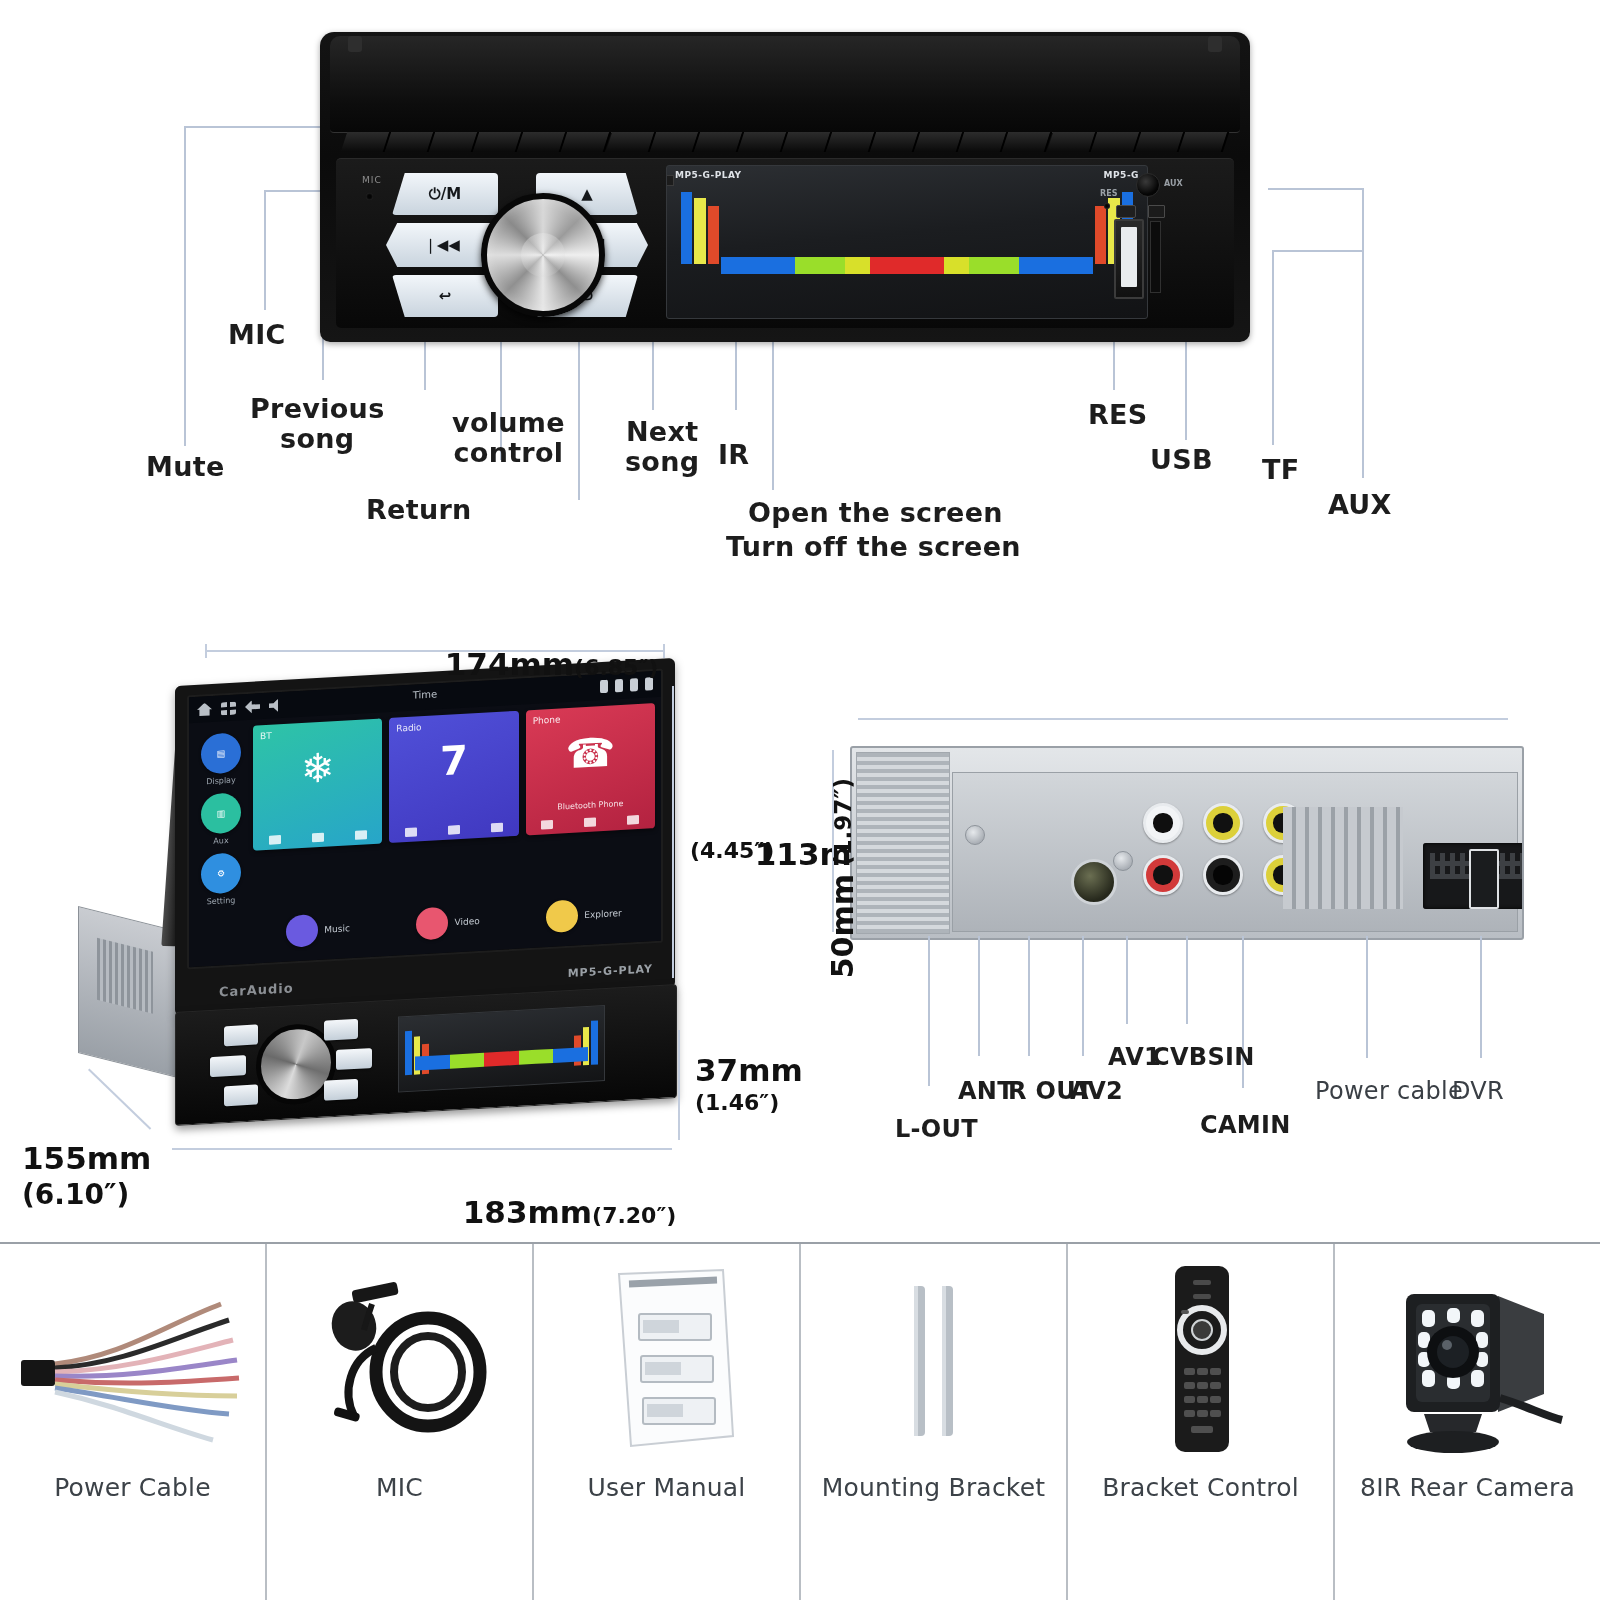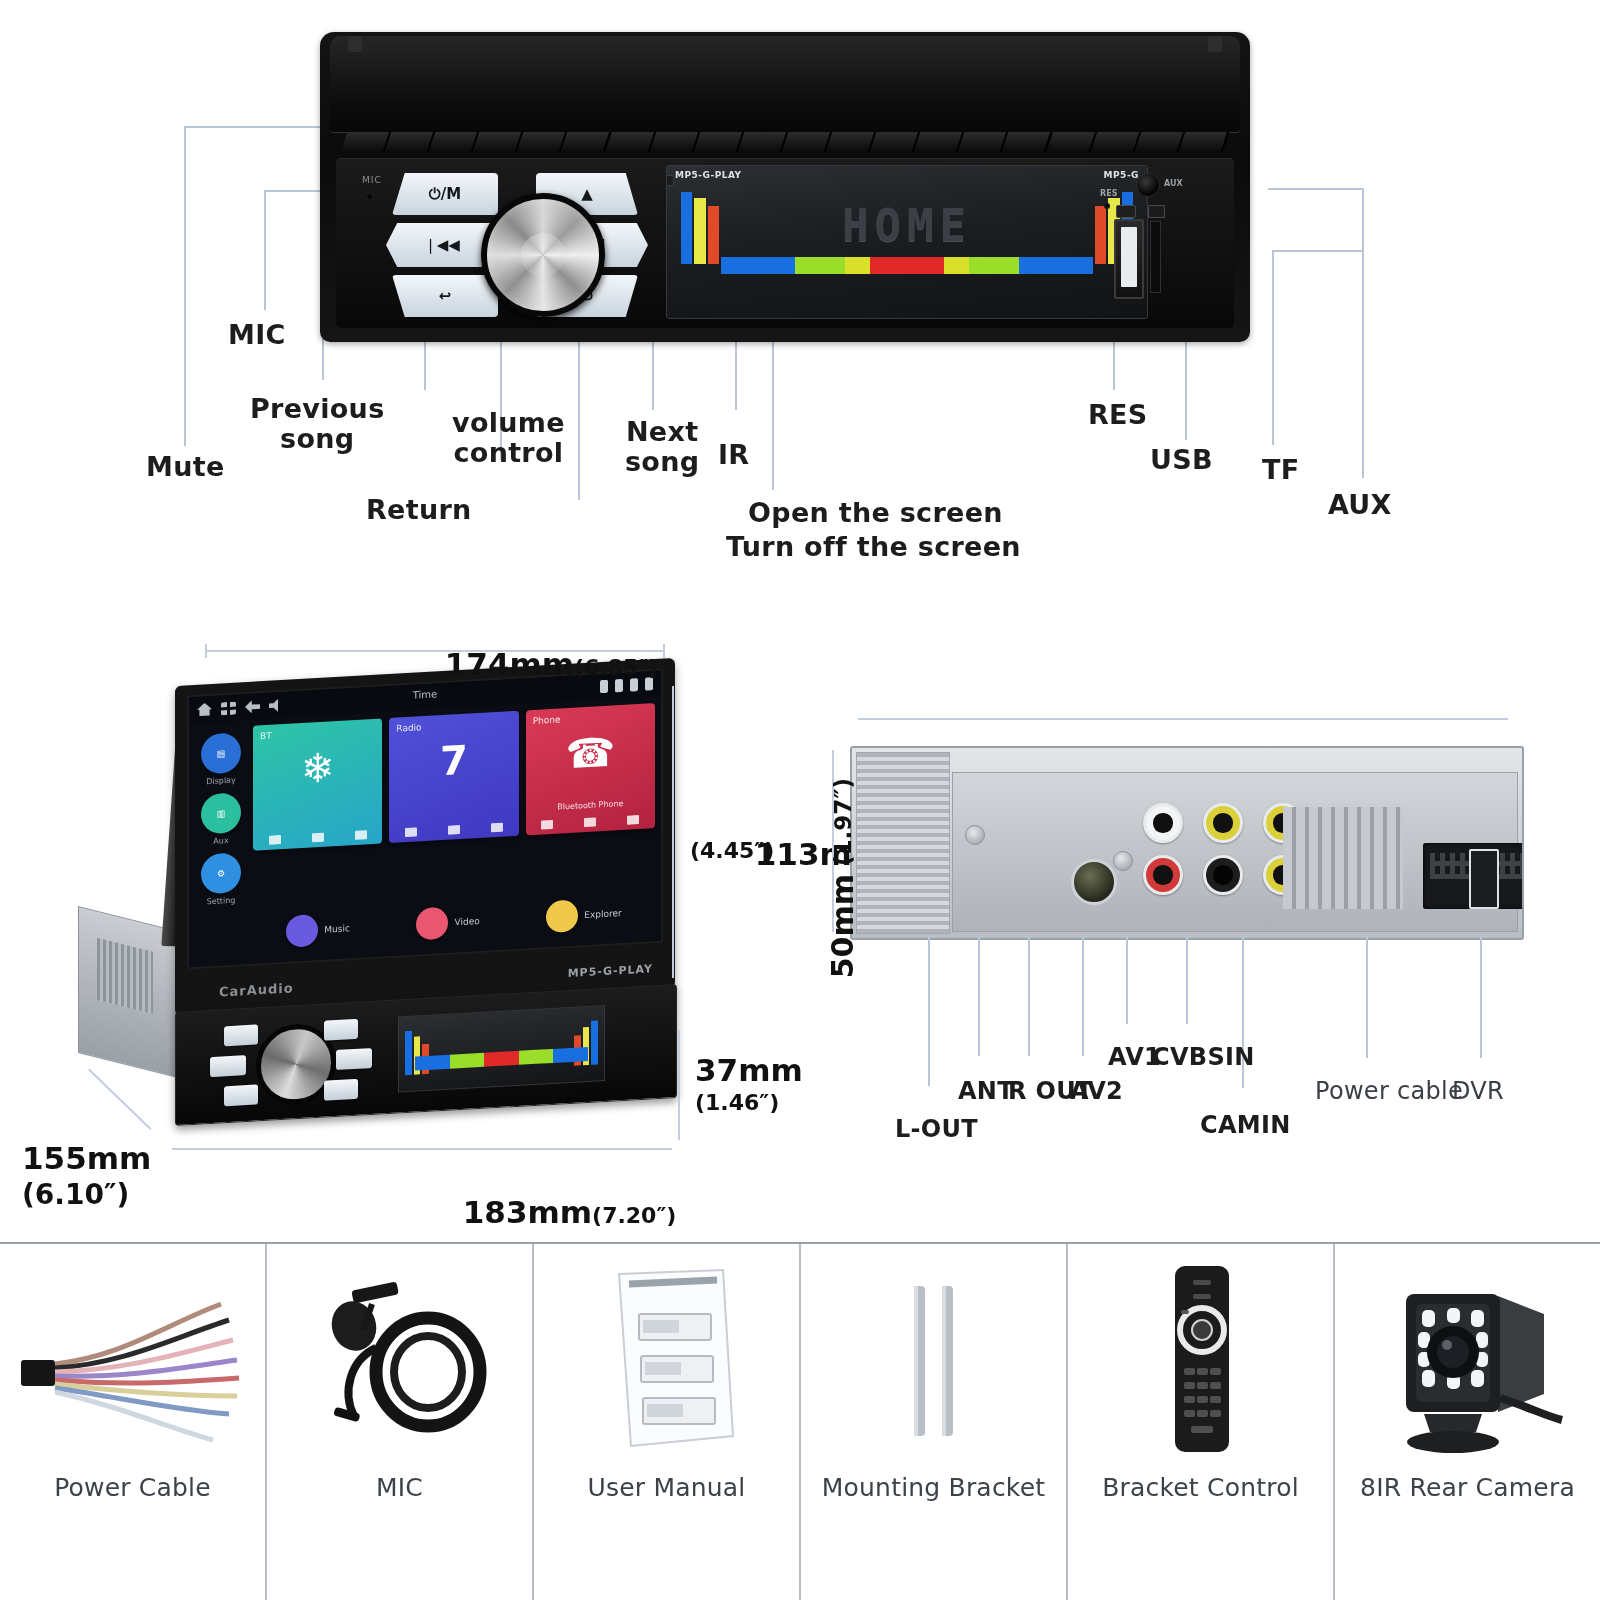--- a/index.html
+++ b/index.html
@@ -274,21 +274,20 @@
           <div class="pbtn bl">↩</div>
           <div class="pbtn br">⮌</div>
           <div class="knob"></div>
         </div>
 
         <div class="scr">
 
           <div class="irsq"></div>
           <div class="tag">MP5-G-PLAY</div>
           <div class="tag2">MP5-G</div>
-          <div class="home">HOME</div>
           <div class="eqL">
             <i style="height:72px;background:#1a6fe0"></i>
             <i style="height:66px;background:#e8e84a"></i>
             <i style="height:58px;background:#e04a2a"></i>
           </div>
           <div class="eqR">
             <i style="height:58px;background:#e04a2a"></i>
             <i style="height:66px;background:#e8e84a"></i>
             <i style="height:72px;background:#1a6fe0"></i>
           </div>

